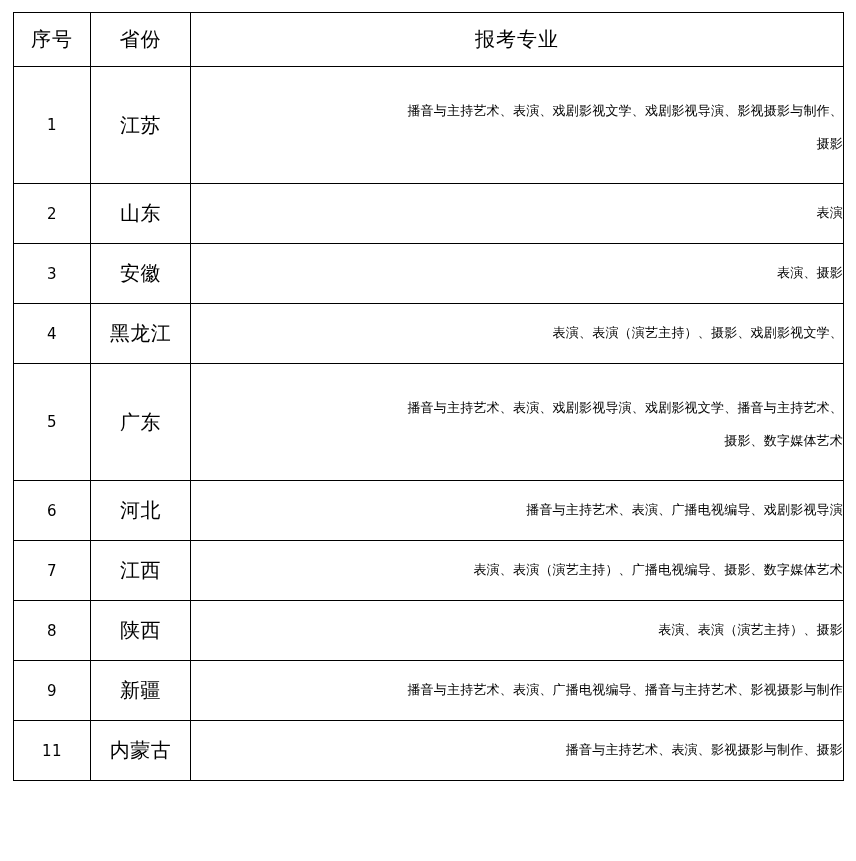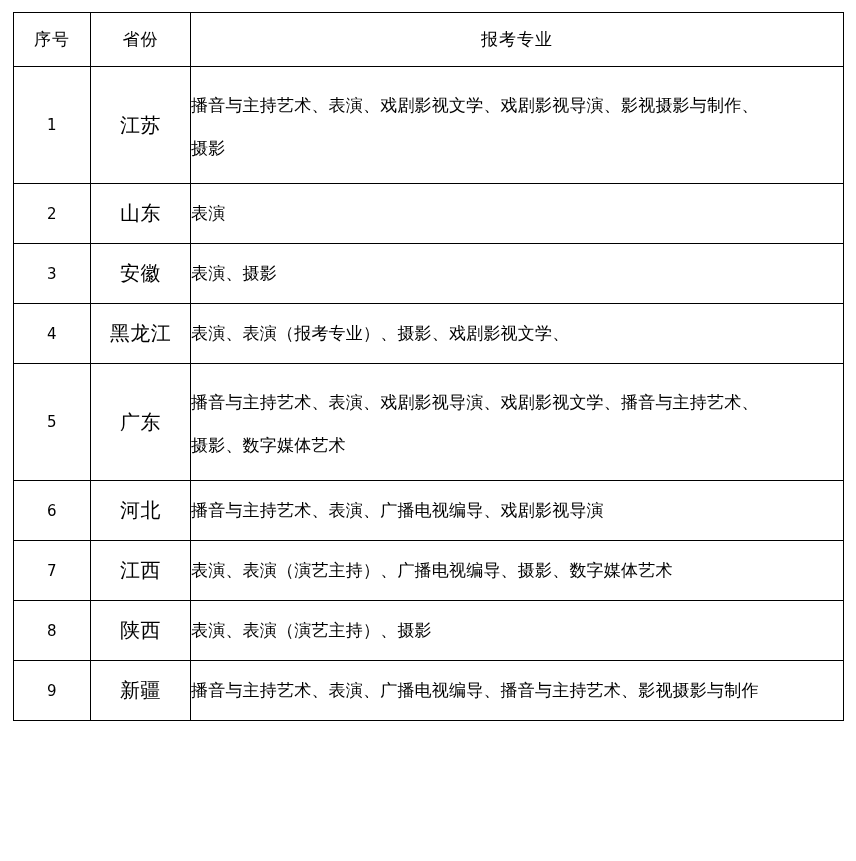--- a/index.html
+++ b/index.html
@@ -44,32 +44,32 @@
   .cell-index,
   .cell-province {
     text-align: center;
     font-size: 20px;
     letter-spacing: 0.5px;
   }
   .cell-index {
     font-size: 15px;
   }
   .cell-major {
-    text-align: left;
+    text-align: right;
     padding-left: 14px;
     padding-right: 10px;
-    font-size: 17px;
+    font-size: 13px;
     line-height: 1.55;
     letter-spacing: 0.2px;
   }
   thead .cell-index,
   thead .cell-province,
   thead .cell-major {
     text-align: center;
-    font-size: 17px;
+    font-size: 20px;
     letter-spacing: 1px;
   }
   thead .cell-major {
     padding-left: 0;
     padding-right: 0;
   }
   thead tr { height: 54px; }
 
   tbody tr { height: 60px; }
   tbody tr.tall-row { height: 117px; }
@@ -119,21 +119,21 @@
           <td class="cell-index">3</td>
           <td class="cell-province">安徽</td>
           <td class="cell-major">
             <span class="major-line">表演、摄影</span>
           </td>
         </tr>
         <tr>
           <td class="cell-index">4</td>
           <td class="cell-province">黑龙江</td>
           <td class="cell-major">
-            <span class="major-line">表演、表演（报考专业）、摄影、戏剧影视文学、</span>
+            <span class="major-line">表演、表演（演艺主持）、摄影、戏剧影视文学、</span>
           </td>
         </tr>
         <tr class="tall-row">
           <td class="cell-index">5</td>
           <td class="cell-province">广东</td>
           <td class="cell-major">
             <span class="major-line">播音与主持艺术、表演、戏剧影视导演、戏剧影视文学、播音与主持艺术、</span>
             <span class="major-line">摄影、数字媒体艺术</span>
           </td>
         </tr>
@@ -158,15 +158,22 @@
             <span class="major-line">表演、表演（演艺主持）、摄影</span>
           </td>
         </tr>
         <tr>
           <td class="cell-index">9</td>
           <td class="cell-province">新疆</td>
           <td class="cell-major">
             <span class="major-line">播音与主持艺术、表演、广播电视编导、播音与主持艺术、影视摄影与制作</span>
           </td>
         </tr>
+        <tr>
+          <td class="cell-index">11</td>
+          <td class="cell-province">内蒙古</td>
+          <td class="cell-major">
+            <span class="major-line">播音与主持艺术、表演、影视摄影与制作、摄影</span>
+          </td>
+        </tr>
       </tbody>
   </table>
 </div>
 
 </body></html>

